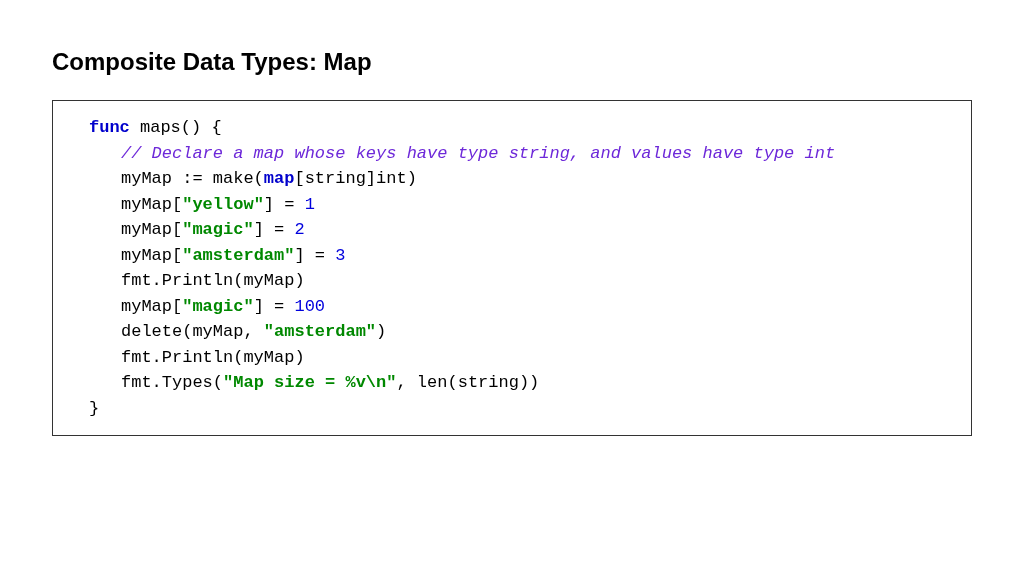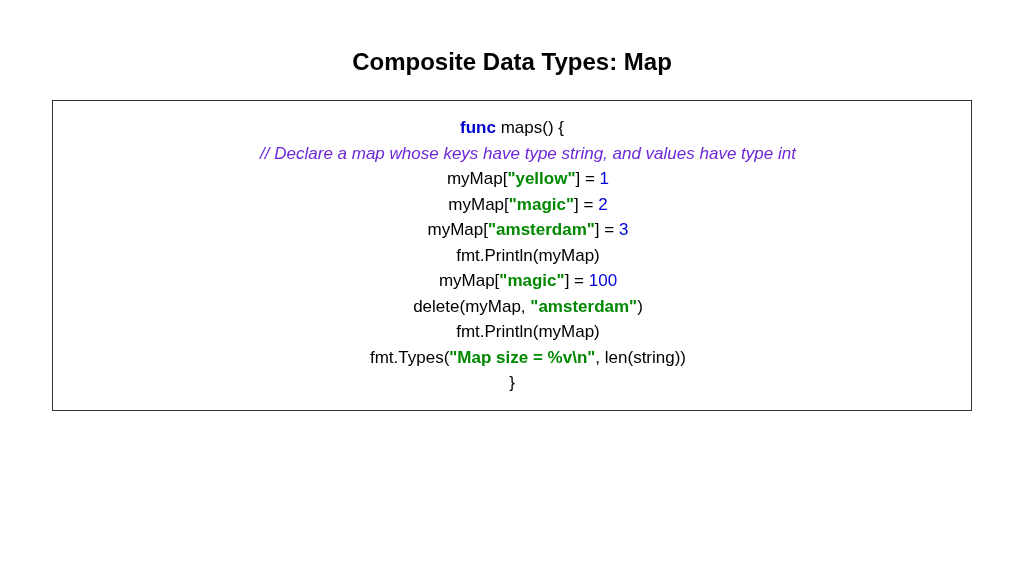--- a/index.html
+++ b/index.html
@@ -1,38 +1,37 @@
 <!DOCTYPE html>
 <html><head>
   <meta charset="utf-8">
   <style>
     * {
       margin: 0;
       padding: 0;
       box-sizing: border-box;
-      text-align: center;
     }
     body {
       font-family: Arial, Helvetica, sans-serif;
       background: #ffffff;
       width: 1024px;
       height: 576px;
       padding: 48px 52px;
     }
     .slide-title {
       font-size: 24px;
       font-weight: bold;
       color: #000000;
       margin-bottom: 24px;
     }
     .code-box {
       border: 1px solid #333333;
-      padding: 14px 18px;
+      padding: 14px 36px;
       margin-top: 6px;
-      font-family: Liberation Sans, sans-serif;
+      font-family: Liberation Mono, monospace;
       font-size: 17px;
       line-height: 1.5;
     }
     .code-line {
       white-space: pre;
     }
     .indent {
       padding-left: 32px;
     }
     .kw { color: #0000cc; font-weight: bold; }
@@ -42,20 +41,21 @@
     .plain { color: #000000; }
   </style>
 </head>
 <body>
 
 <h1 class="slide-title">Composite Data Types: Map</h1>
 
 <div class="code-box">
   <div class="code-line"><span class="kw">func</span><span class="plain"> maps() {</span></div>
   <div class="code-line indent"><span class="cm">// Declare a map whose keys have type string, and values have type int</span></div>
+  <div class="code-line indent"><span class="plain">myMap := make(</span><span class="kw">map</span><span class="plain">[string]int)</span></div>
   <div class="code-line indent"><span class="plain">myMap[</span><span class="str">"yellow"</span><span class="plain">] = </span><span class="num">1</span></div>
   <div class="code-line indent"><span class="plain">myMap[</span><span class="str">"magic"</span><span class="plain">] = </span><span class="num">2</span></div>
   <div class="code-line indent"><span class="plain">myMap[</span><span class="str">"amsterdam"</span><span class="plain">] = </span><span class="num">3</span></div>
   <div class="code-line indent"><span class="plain">fmt.Println(myMap)</span></div>
   <div class="code-line indent"><span class="plain">myMap[</span><span class="str">"magic"</span><span class="plain">] = </span><span class="num">100</span></div>
   <div class="code-line indent"><span class="plain">delete(myMap, </span><span class="str">"amsterdam"</span><span class="plain">)</span></div>
   <div class="code-line indent"><span class="plain">fmt.Println(myMap)</span></div>
   <div class="code-line indent"><span class="plain">fmt.Types(</span><span class="str">"Map size = %v\n"</span><span class="plain">, len(string))</span></div>
   <div class="code-line"><span class="plain">}</span></div>
 </div>

